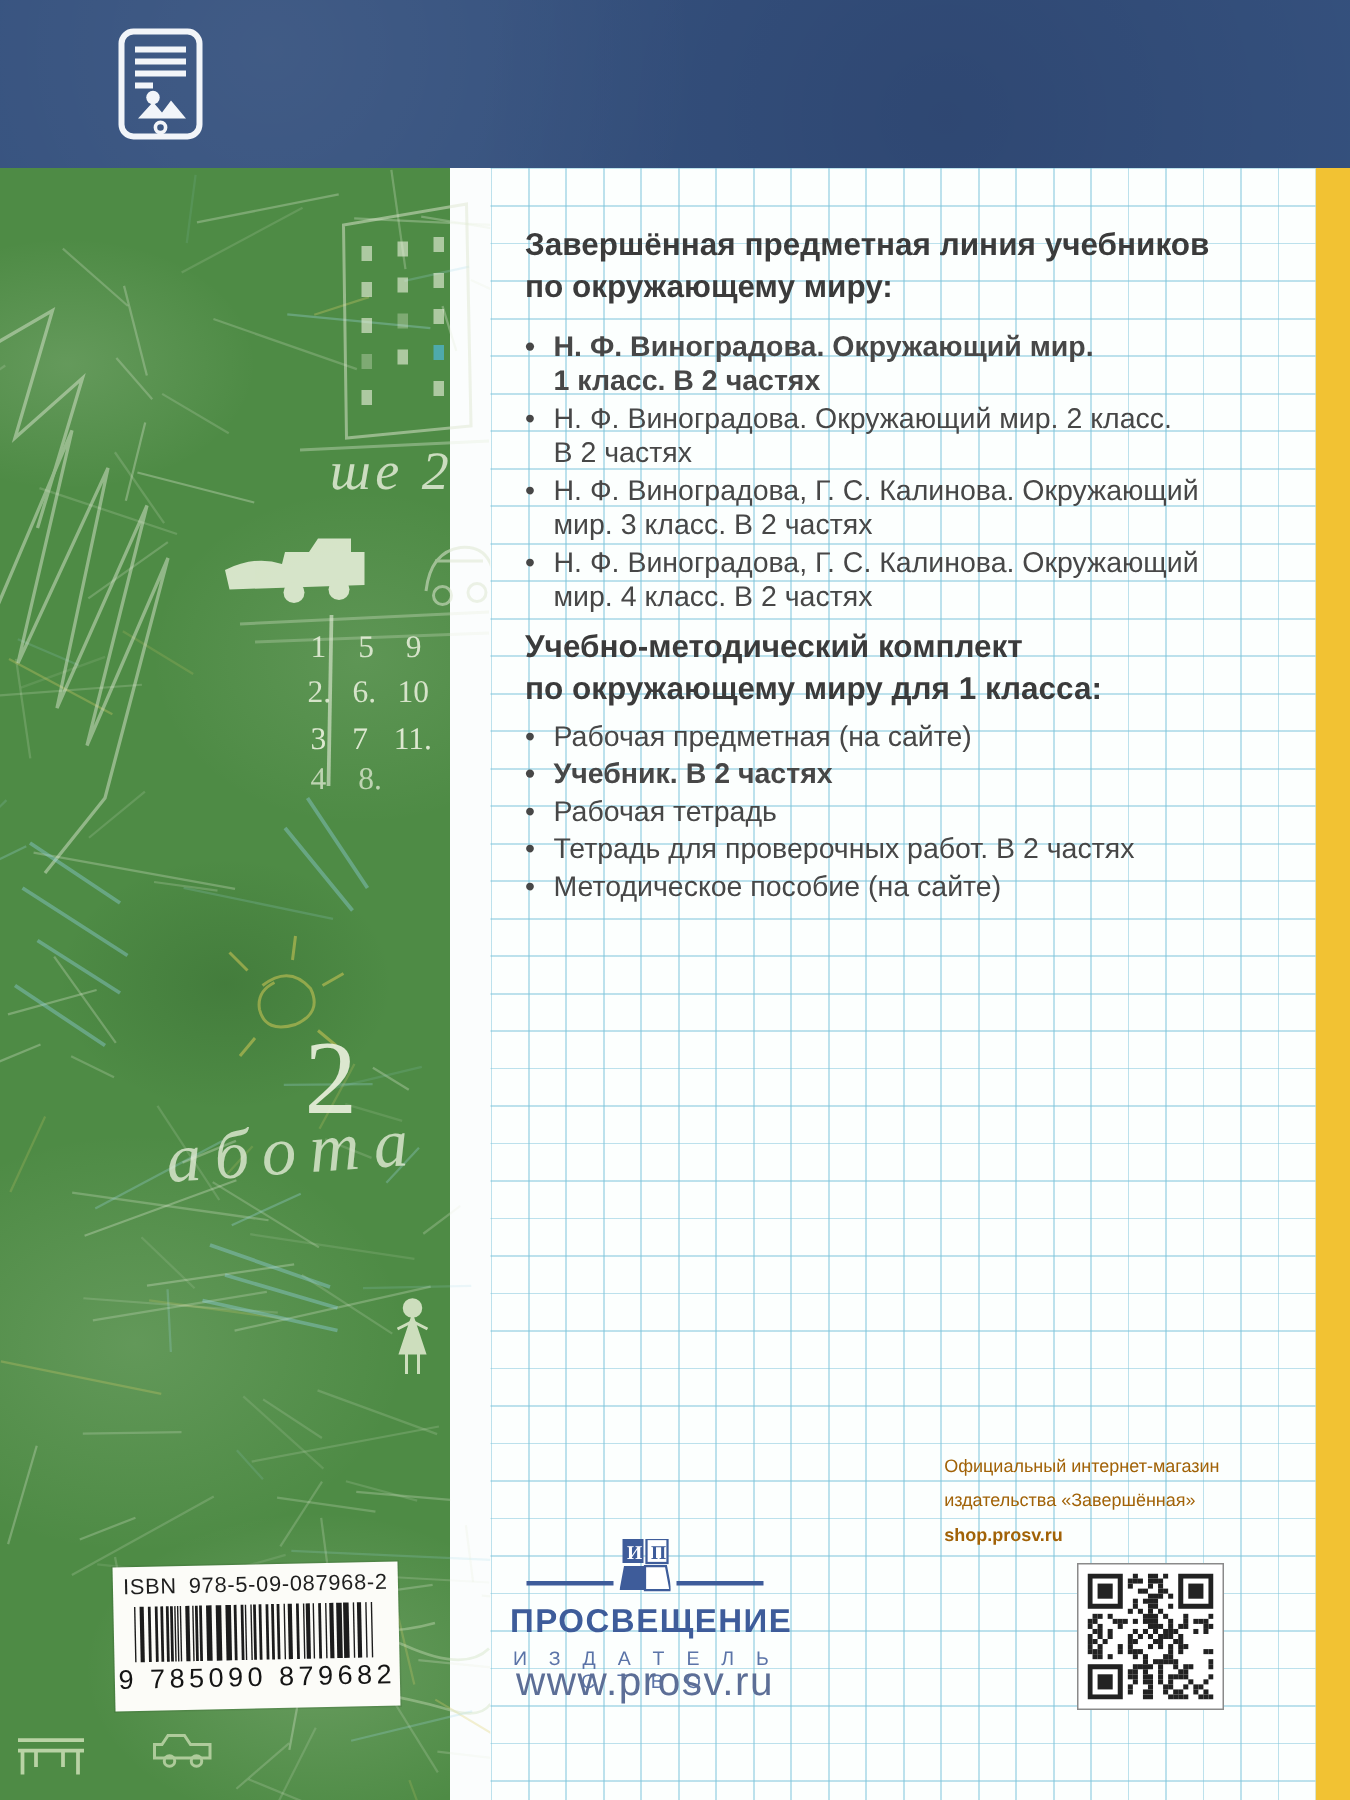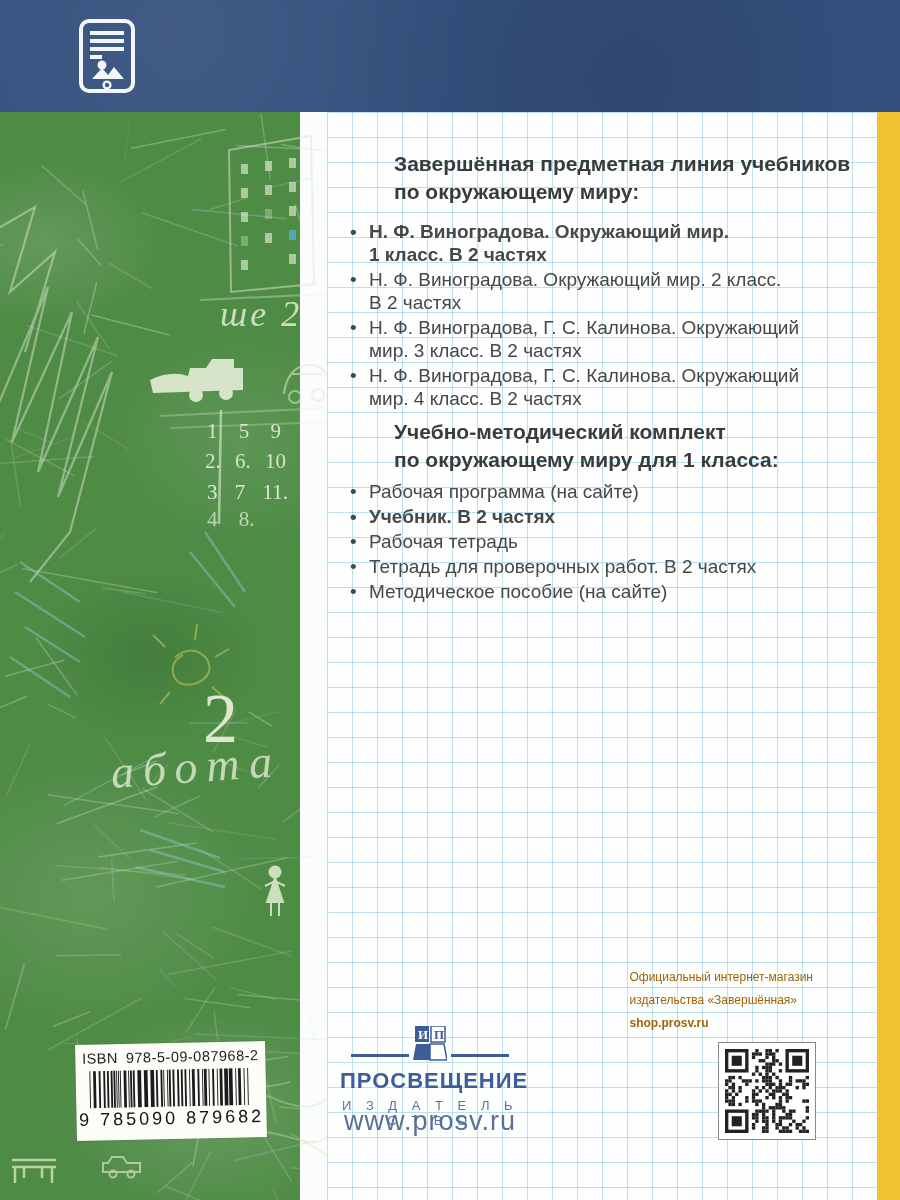--- a/index.html
+++ b/index.html
@@ -39,21 +39,21 @@
   .stripe{position:absolute;left:877px;top:112px;width:23px;height:1088px;background:#F2C233;}
 
   
   .paper{position:absolute;left:327px;top:112px;width:550px;height:1088px;background:#FCFFFE;
          background-image:
            repeating-linear-gradient(to right,rgba(125,196,219,.5) 0 1px,transparent 1px 25px),
            repeating-linear-gradient(to bottom,rgba(125,196,219,.5) 0 1px,transparent 1px 25px);}
 
   
   .abs{position:absolute;}
-  .heading{font-size:21px;font-weight:bold;color:#3B3B3B;line-height:28px;margin-left:44px;}
+  .heading{font-size:21px;font-weight:bold;color:#3B3B3B;line-height:28px;}
   .blist{width:470px;color:#474747;font-size:19px;line-height:23px;}
   .blist .item{position:relative;padding-left:19px;margin-bottom:2px;}
   .blist .item::before{content:"•";position:absolute;left:0;top:0;color:#474747;}
   .blist .item.bold{font-weight:bold;}
 
   .shop{color:#a16207;font-size:12px;line-height:23px;}
   .shop .b{font-weight:bold;}
 
   .logo-block{left:340px;top:1026px;width:180px;text-align:center;}
   .logo-top{display:flex;align-items:flex-end;justify-content:center;}
@@ -369,21 +369,21 @@
       <div>мир. 4 класс. В 2 частях</div>
     </div>
   </div>
 
   <div class="abs heading" style="left:350px;top:418px;">
     <div>Учебно-методический комплект</div>
     <div>по окружающему миру для 1 класса:</div>
   </div>
 
   <div class="abs blist" style="left:350px;top:480px;">
-    <div class="item">Рабочая программа (на сайте)</div>
+    <div class="item">Рабочая предметная (на сайте)</div>
     <div class="item bold">Учебник. В 2 частях</div>
     <div class="item">Рабочая тетрадь</div>
     <div class="item">Тетрадь для проверочных работ. В 2 частях</div>
     <div class="item">Методическое пособие (на сайте)</div>
   </div>
 
   <div class="abs shop" style="right:87px;top:966px;">
     <div>Официальный интернет-магазин</div>
     <div>издательства «Завершённая»</div>
     <div class="b">shop.prosv.ru</div>

